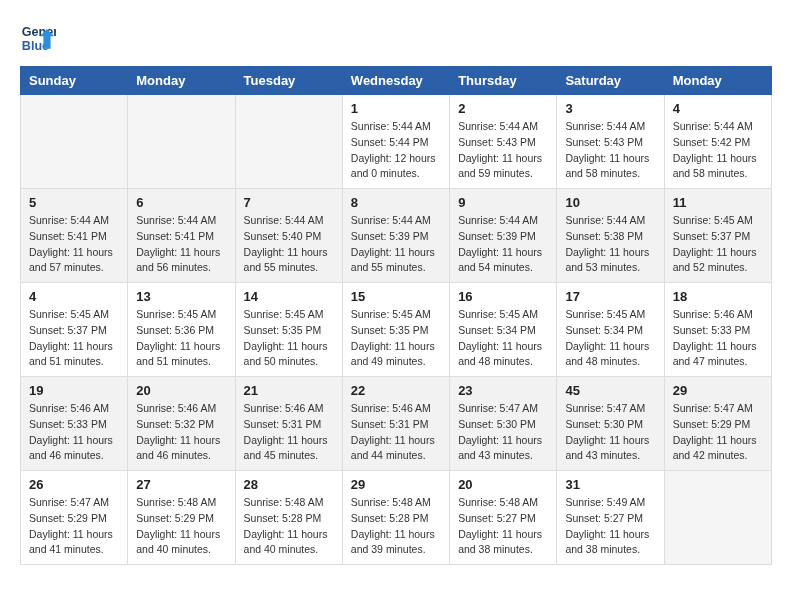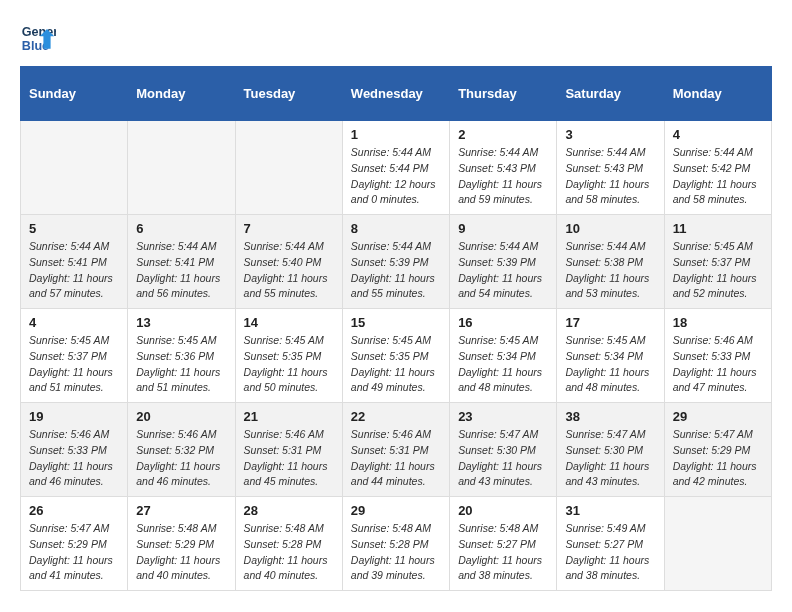--- a/index.html
+++ b/index.html
@@ -39,21 +39,21 @@
     }
     .calendar {
       width: 100%;
       border-collapse: collapse;
       border: 1px solid #ccc;
     }
     .calendar th {
       background-color: #2b5fa8;
       color: #fff;
       text-align: left;
-      padding: 19px 8px;
+      padding: 6px 8px;
       font-size: 13px;
       border: 1px solid #2b5fa8;
     }
     .calendar td {
       vertical-align: top;
       padding: 6px 8px;
       border: 1px solid #ddd;
       width: calc(100% / 7);
       min-height: 80px;
       background: #fff;
@@ -64,21 +64,20 @@
     .day-number {
       font-size: 13px;
       font-weight: bold;
       color: #222;
       margin-bottom: 3px;
     }
     .day-info {
       font-size: 10.5px;
       color: #333;
       line-height: 1.5;
-      font-style: italic;
     }
     .empty-cell {
       background: #f5f5f5 !important;
     }
     .calendar tbody tr:nth-child(odd) td {
       background: #fff;
     }
     .calendar tbody tr:nth-child(even) td {
       background: #f2f2f2;
     }
@@ -274,21 +273,21 @@
 and 44 minutes.</div>
         </td>
         <td>
           <div class="day-number">23</div>
           <div class="day-info" style="white-space: pre-line;">Sunrise: 5:47 AM
 Sunset: 5:30 PM
 Daylight: 11 hours
 and 43 minutes.</div>
         </td>
         <td>
-          <div class="day-number">38</div>
+          <div class="day-number">45</div>
           <div class="day-info" style="white-space: pre-line;">Sunrise: 5:47 AM
 Sunset: 5:30 PM
 Daylight: 11 hours
 and 43 minutes.</div>
         </td>
         <td>
           <div class="day-number">29</div>
           <div class="day-info" style="white-space: pre-line;">Sunrise: 5:47 AM
 Sunset: 5:29 PM
 Daylight: 11 hours

